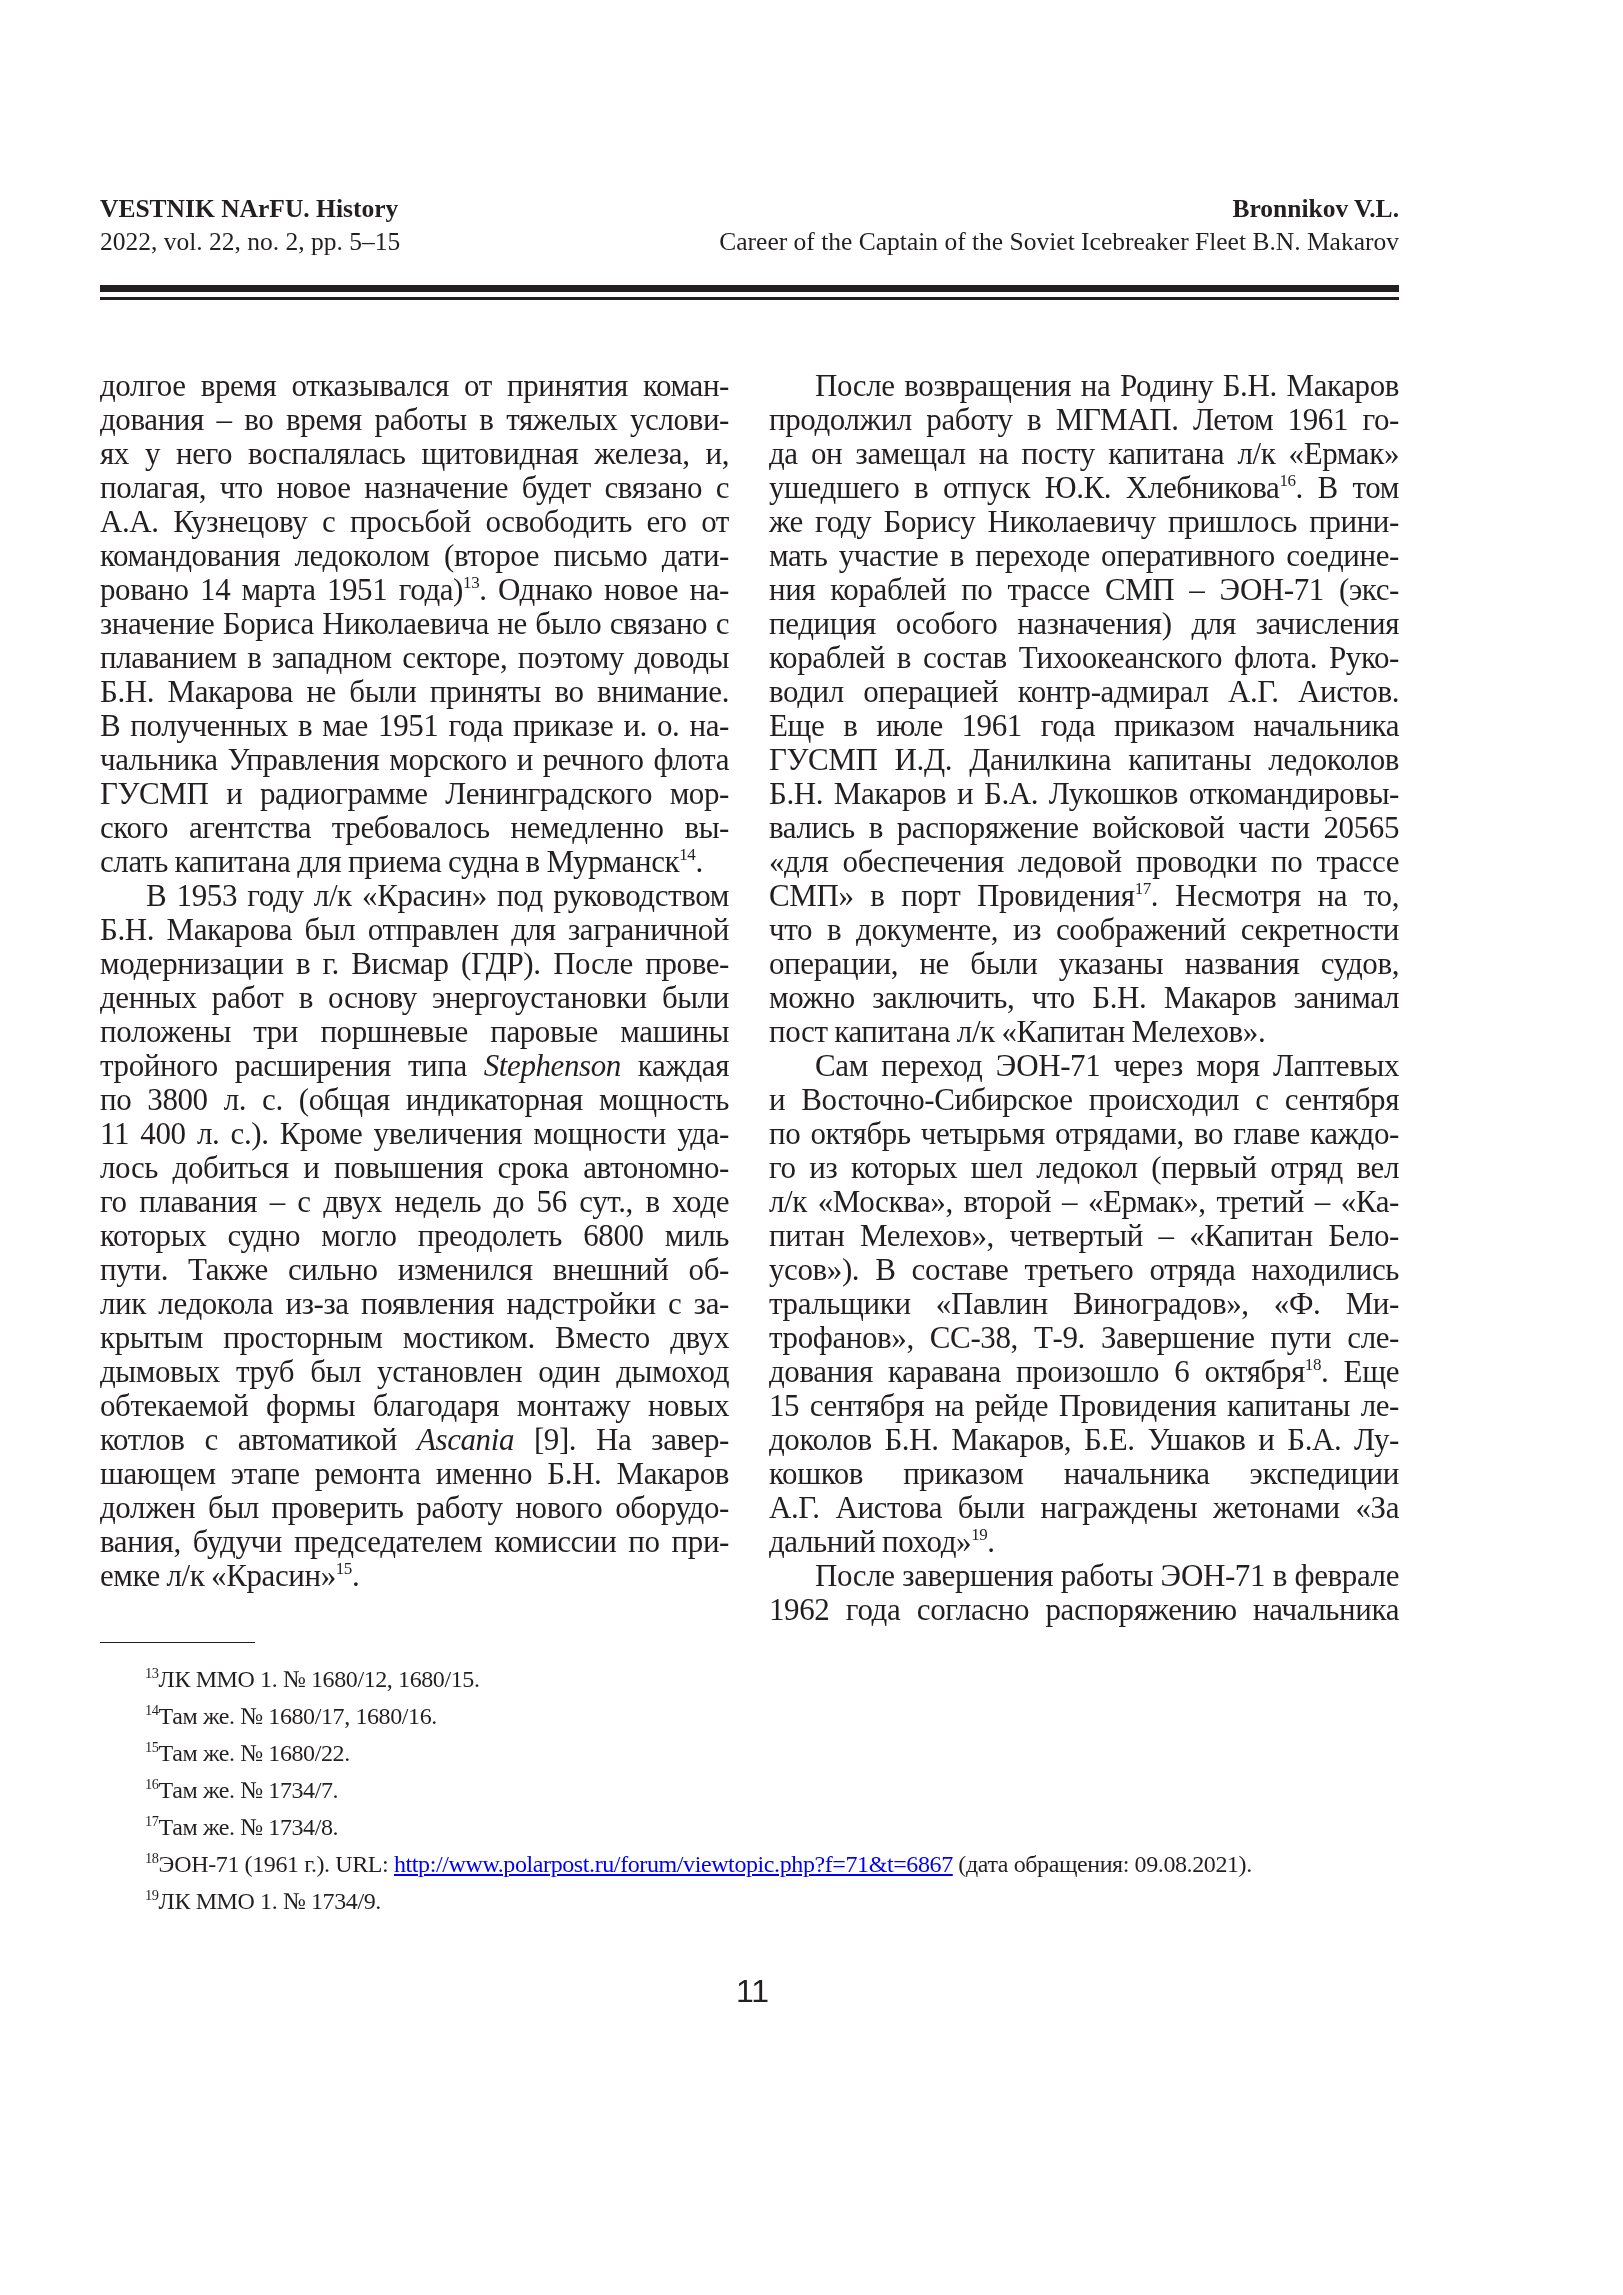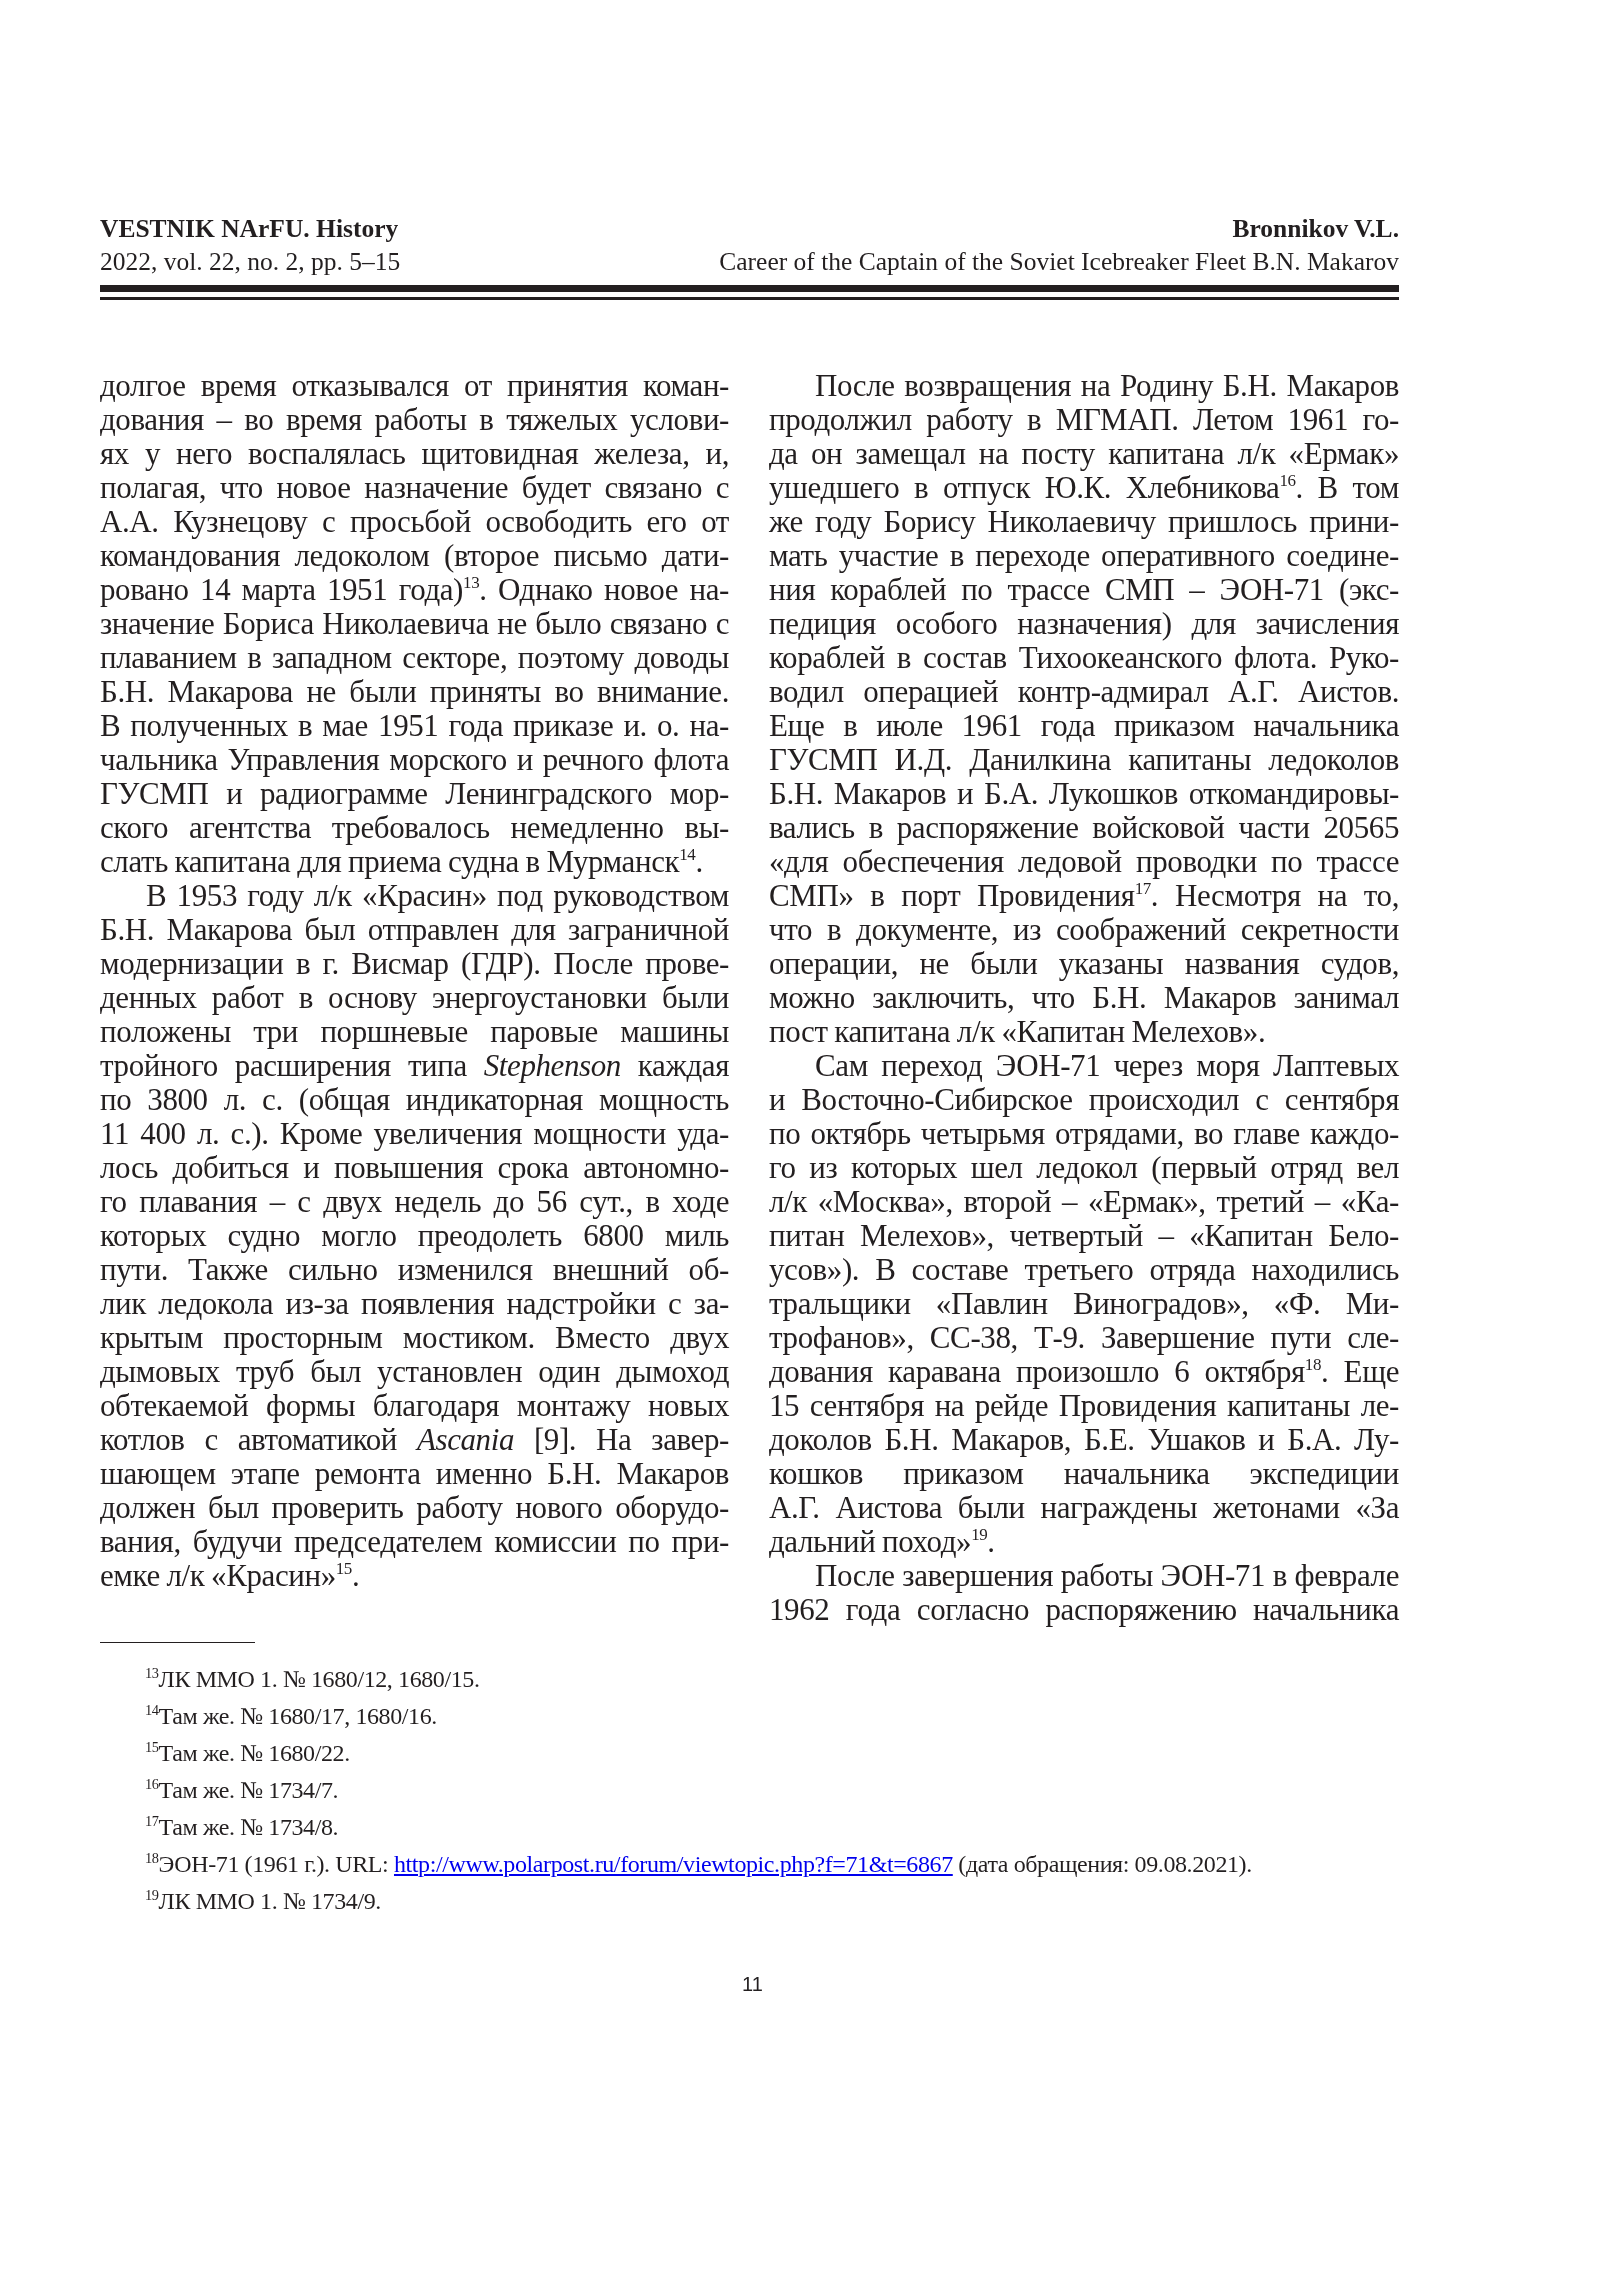--- a/index.html
+++ b/index.html
@@ -1,38 +1,38 @@
 <!DOCTYPE html>
 <html style="font-size:10.5px"><head>
 <meta charset="utf-8">
 <style>
   html, body { margin: 0; padding: 0; background: #ffffff; }
   body { width: 1623px; height: 2295px; position: relative; overflow: hidden;
          font-family: "Liberation Serif", "DejaVu Serif", serif; color: #231f20; }
-  .hdr { position: absolute; top: 212px; left: 100px; width: 1299px; }
+  .hdr { position: absolute; top: 192px; left: 100px; width: 1299px; }
   .hdr-row { display: flex; justify-content: space-between; font-size: 25.5px; line-height: 33px; white-space: nowrap; }
   .hdr-row.bold { font-weight: bold; }
   .rule-thick { position: absolute; top: 285px; left: 100px; width: 1299px; height: 7.2px; background: #231f20; }
   .rule-thin { position: absolute; top: 297px; left: 100px; width: 1299px; height: 2.6px; background: #231f20; }
   .col { position: absolute; top: 369px; font-size: 31px; line-height: 34px; text-align: justify;
          letter-spacing: -0.4px; word-spacing: -0.7px; }
   .col.left { left: 100px; width: 629px; }
   .col.right { left: 769px; width: 630px; }
   .line { display: block; white-space: nowrap; text-align-last: justify; height: 34px; overflow: visible; }
   .line.last { text-align-last: left; }
   .line.indent { padding-left: 46px; }
   sup { font-size: 17px; line-height: 0; vertical-align: 12.4px; }
   i { }
   .fn-rule { position: absolute; top: 1642px; left: 100px; width: 155px; height: 1.3px; background: #231f20; }
   .fns { position: absolute; top: 1661px; left: 145px; font-size: 24px; line-height: 37px; letter-spacing: -0.4px; font-family: Liberation Serif, serif; }
   .fn { display: block; white-space: nowrap; }
   .fn sup { font-size: 14.4px; vertical-align: 9.2px; }
   .fn a { color: #0000ee; text-decoration: underline; }
   .pagenum { position: absolute; top: 1973px; left: 733px; width: 39px; text-align: center;
-             font-family: "Liberation Sans", "DejaVu Sans", sans-serif; font-size: 20px; color: #231f20; }
+             font-family: "Liberation Sans", "DejaVu Sans", sans-serif; font-size: 32px; color: #231f20; }
 </style>
 </head>
 <body>
 
 <div class="hdr">
   <div class="hdr-row bold">
     <span>VESTNIK NArFU. History</span>
     <span>Bronnikov V.L.</span>
   </div>
   <div class="hdr-row">

